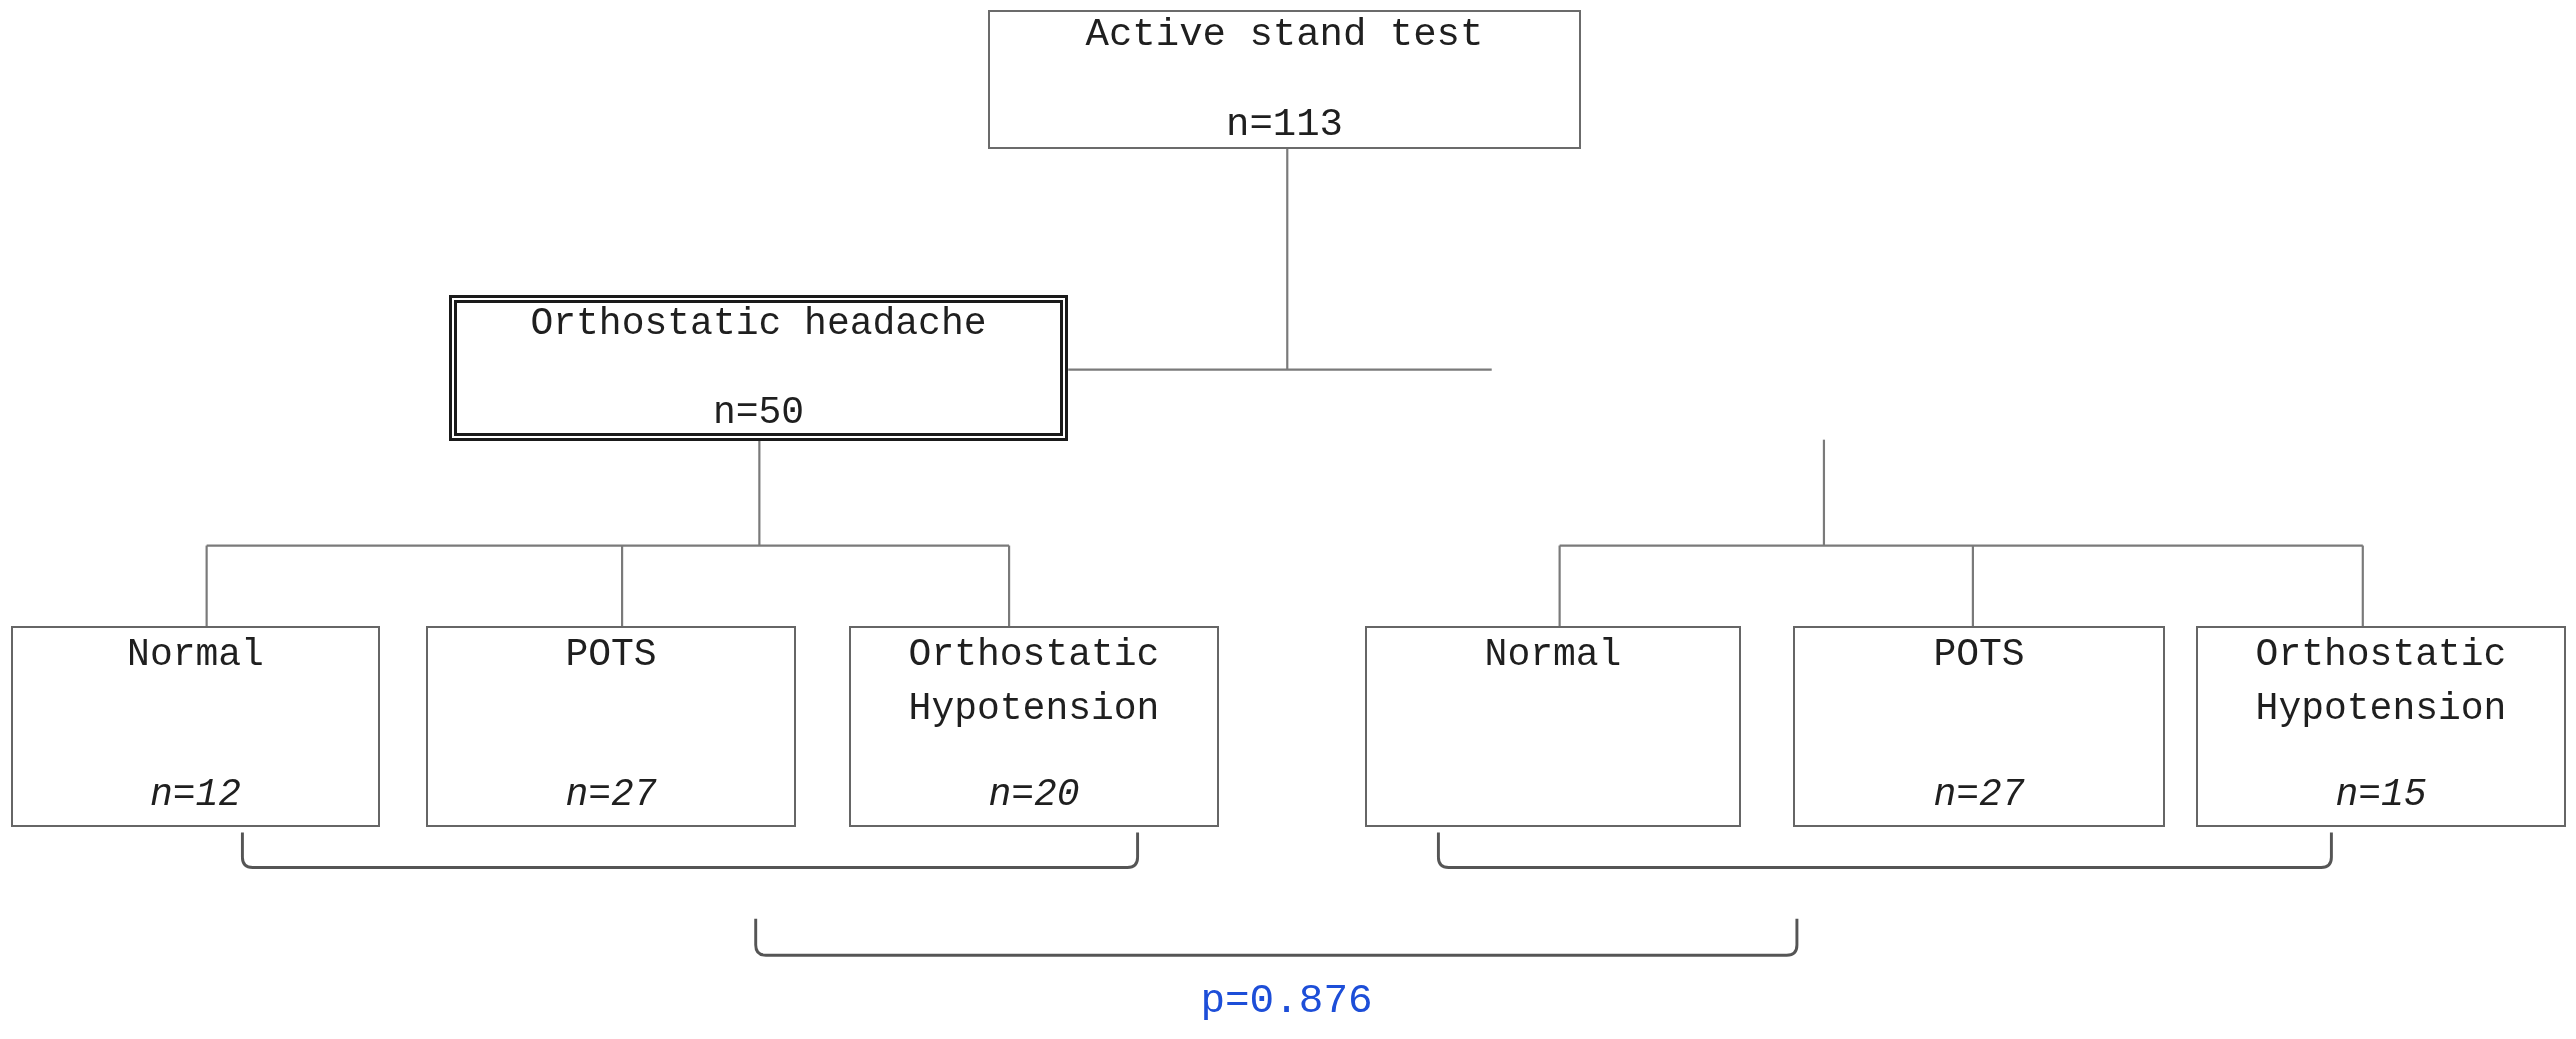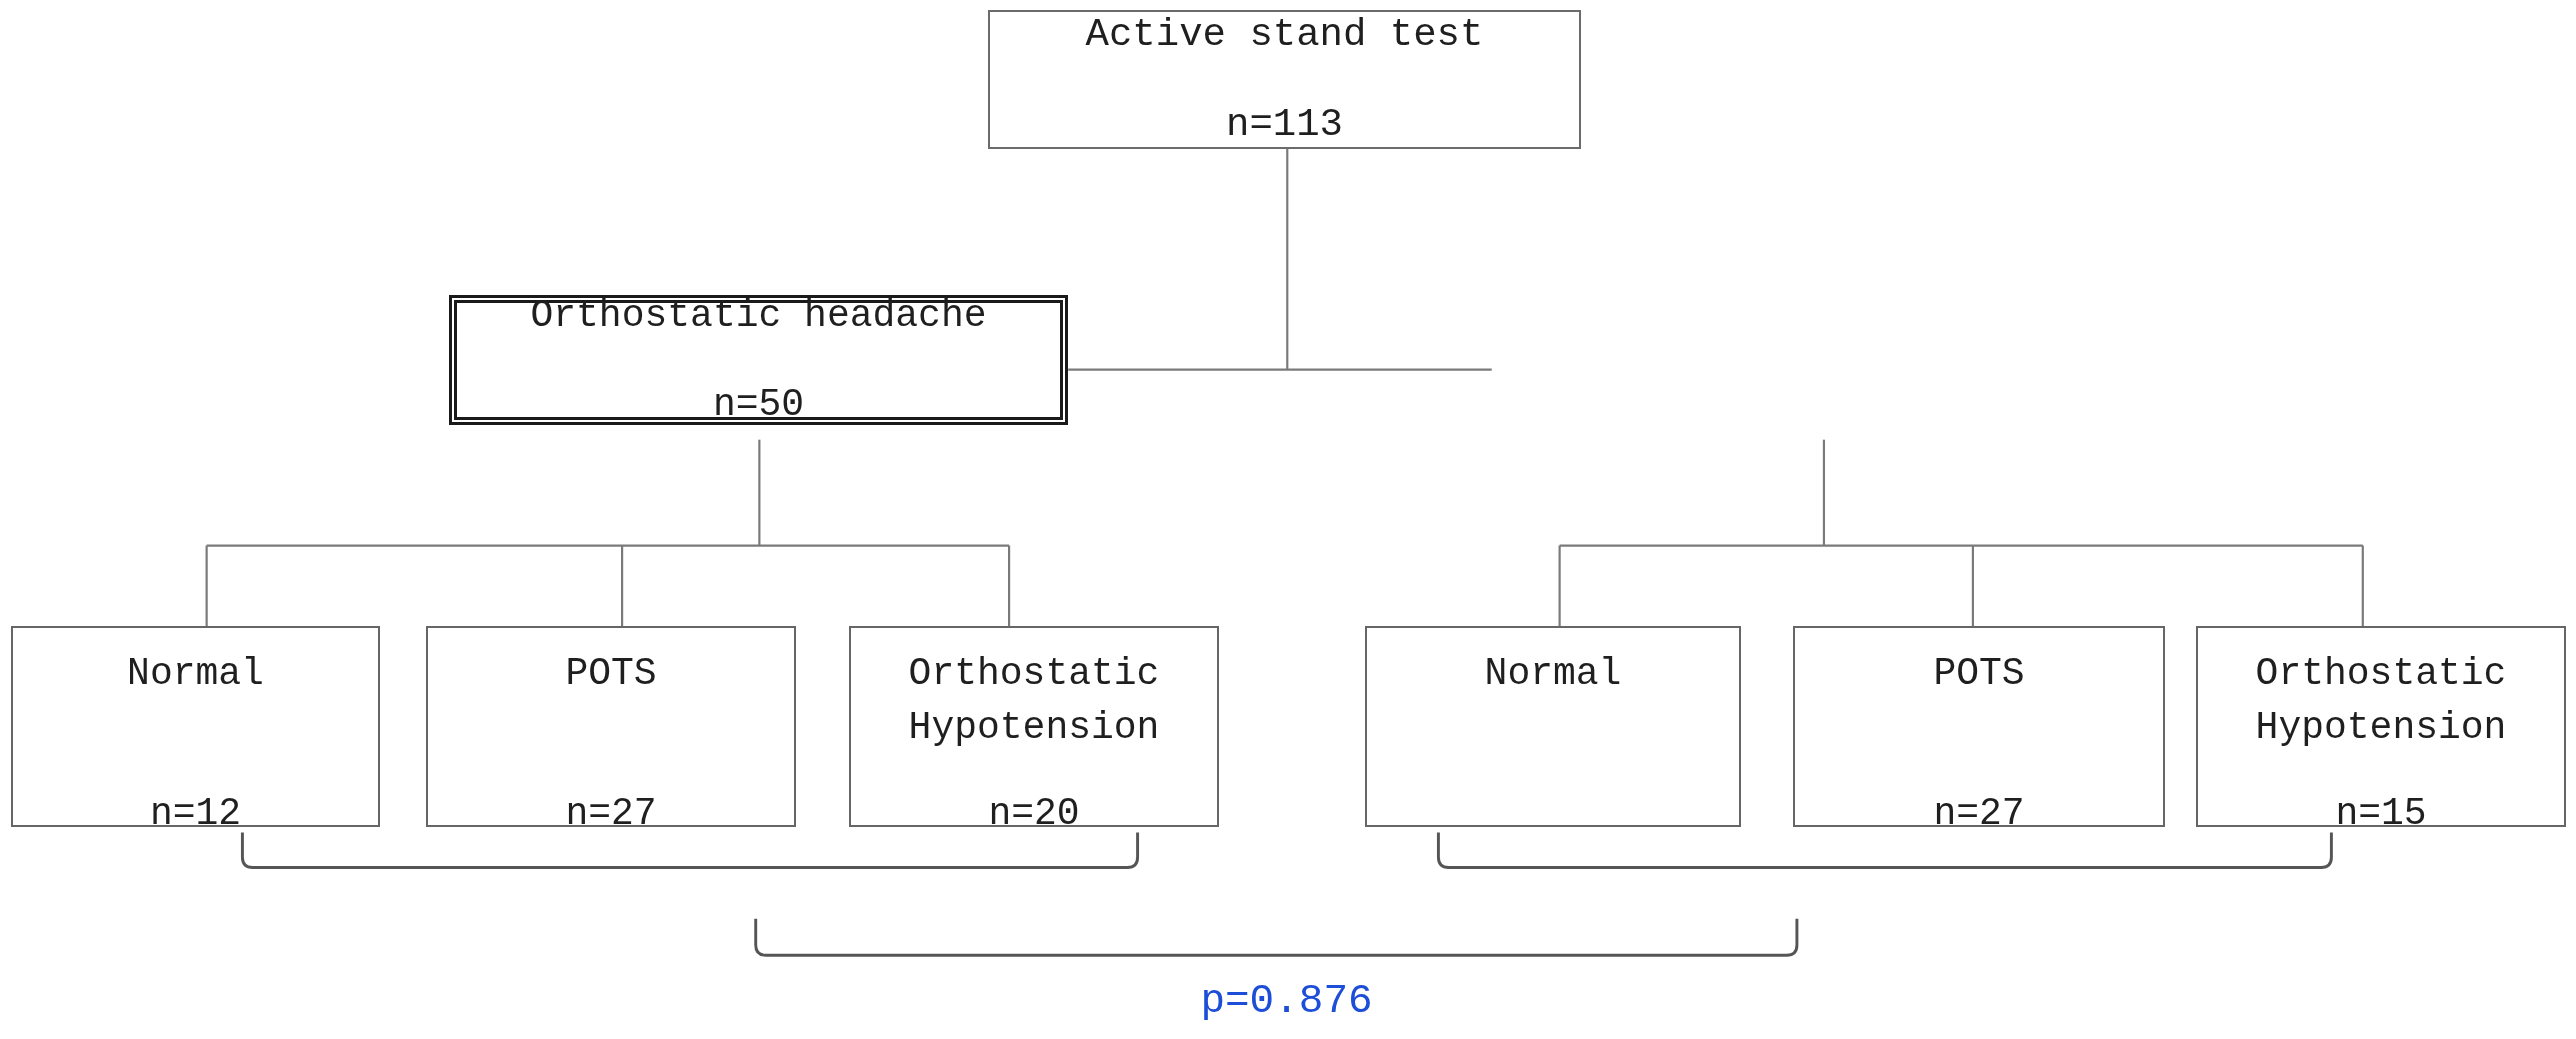--- a/index.html
+++ b/index.html
@@ -22,30 +22,29 @@
     text-align:center;
     font-size:38px;line-height:57px;
     white-space:pre-line;
     gap:32px;
   }
   .box.root{font-size:39px;line-height:58px;border-color:#6b6b6b;}
   .box.double{
     border:8.8px double #1a1a1a;
   }
   .box.child{
-    justify-content:space-between;
-    padding-top:19px;
+    justify-content:flex-start;
     font-size:38px;line-height:54px;
   }
   .child-label{
     min-height:108px;
     display:block;
     width:100%;
   }
-  .child-n{display:block;width:100%;}
+  .child-n{display:block;width:100%;font-style:italic;}
   .p-label{
     position:absolute;
     left:1104px;top:978px;width:365px;
     text-align:center;
     font-size:41px;line-height:47px;
     color:#1d4ed8;
   }
 </style>
 </head>
 <body>
@@ -75,21 +74,21 @@
       <path d="M1970,1140 L1970,1174 Q1970,1188 1984,1188 L3179,1188 Q3193,1188 3193,1174 L3193,1140"></path>
       <path d="M1035,1258 L1035,1294 Q1035,1308 1049,1308 L2447,1308 Q2461,1308 2461,1294 L2461,1258"></path>
     </g>
   </svg>
 
   <div class="box root" style="left:988px;top:10.2px;width:593px;height:139px">
     <div>Active stand test</div>
     <div>n=113</div>
   </div>
 
-  <div class="box double" style="left:449px;top:295px;width:619px;height:130px">
+  <div class="box double" style="left:449px;top:295px;width:619px;height:146px">
     <div>Orthostatic headache</div>
     <div>n=50</div>
   </div>
 
 
   <div class="box child" style="left:11px;top:626px;width:369px;height:201px">
     <div class="child-label">Normal</div>
     <div class="child-n">n=12</div>
   </div>
 

